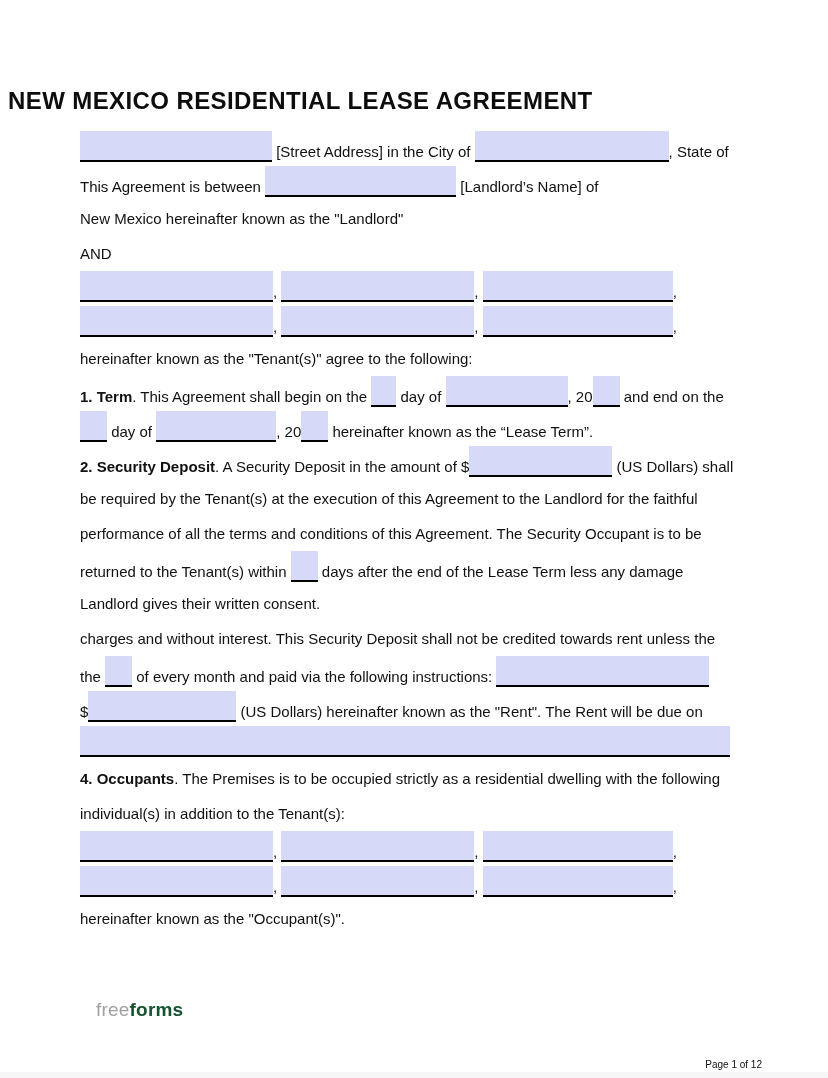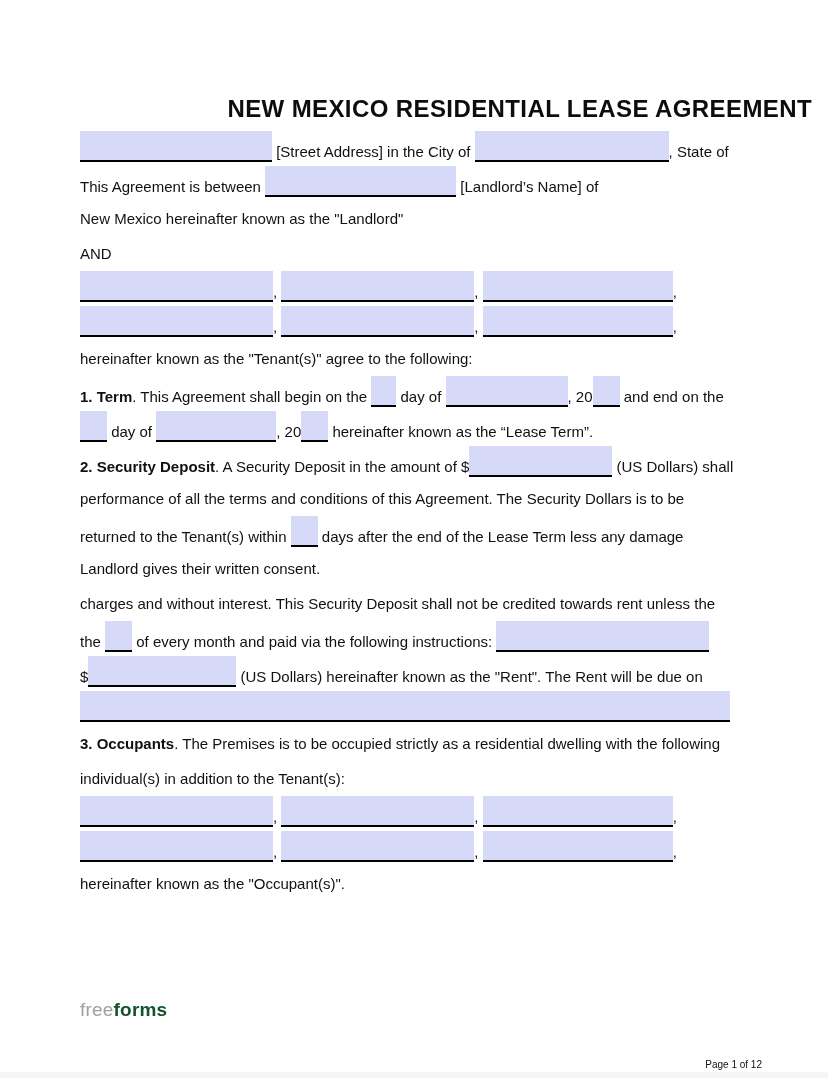--- a/index.html
+++ b/index.html
@@ -10,26 +10,26 @@
     background: #ffffff;
     font-family: "Liberation Sans", sans-serif;
     color: #111111;
     overflow: hidden;
   }
   .doc-title {
     position: absolute;
     top: 79px;
     left: 0;
     right: 0;
-    text-align: right;
+    text-align: left;
     font-size: 24px;
     font-weight: bold;
     letter-spacing: 0.4px;
     color: #0d0d0d;
-    margin: 16px;
+    margin: 8px;
   }
   .doc-body {
     position: absolute;
     top: 131px;
     left: 80px;
     right: 66px;
   }
   .line {
     height: 35px;
     line-height: 35px;
@@ -45,21 +45,21 @@
     border-bottom: 2px solid #000000;
     box-sizing: border-box;
   }
   .footer-brand {
     position: absolute;
     left: 80px;
     top: 999px;
     font-size: 19px;
     letter-spacing: 0.2px;
   }
-  .footer-brand .free { color: #a0a0a0; font-weight: normal; }
+  .footer-brand .free { color: #a0a0a0; font-weight: normal; margin-left: 16px; }
   .footer-brand .forms { color: #14532d; font-weight: bold; }
   .footer-page {
     position: absolute;
     right: 66px;
     top: 1059px;
     font-size: 10px;
     color: #111111;
   }
   .bottom-strip {
     position: absolute;
@@ -79,28 +79,29 @@
       <div class="line"><span class="field" style="width: 192px;"></span><span class="text"> [Street Address] in the City of </span><span class="field" style="width: 194px;"></span><span class="text">, State of</span></div>
       <div class="line"><span class="text">This Agreement is between </span><span class="field" style="width: 191px;"></span><span class="text"> [Landlord’s Name] of</span></div>
       <div class="line"><span class="text">New Mexico hereinafter known as the "Landlord"</span></div>
       <div class="line"><span class="text">AND</span></div>
       <div class="line"><span class="field" style="width: 193px;"></span><span class="text">, </span><span class="field" style="width: 193px;"></span><span class="text">, </span><span class="field" style="width: 190px;"></span><span class="text">,</span></div>
       <div class="line"><span class="field" style="width: 193px;"></span><span class="text">, </span><span class="field" style="width: 193px;"></span><span class="text">, </span><span class="field" style="width: 190px;"></span><span class="text">,</span></div>
       <div class="line"><span class="text">hereinafter known as the "Tenant(s)" agree to the following:</span></div>
       <div class="line"><span class="bold">1. Term</span><span class="text">. This Agreement shall begin on the </span><span class="field" style="width: 25px;"></span><span class="text"> day of </span><span class="field" style="width: 122px;"></span><span class="text">, 20</span><span class="field" style="width: 27px;"></span><span class="text"> and end on the</span></div>
       <div class="line"><span class="field" style="width: 27px;"></span><span class="text"> day of </span><span class="field" style="width: 120px;"></span><span class="text">, 20</span><span class="field" style="width: 27px;"></span><span class="text"> hereinafter known as the “Lease Term”.</span></div>
       <div class="line"><span class="bold">2. Security Deposit</span><span class="text">. A Security Deposit in the amount of $</span><span class="field" style="width: 143px;"></span><span class="text"> (US Dollars) shall</span></div>
-      <div class="line"><span class="text">performance of all the terms and conditions of this Agreement. The Security Dollars is to be</span></div>
+      <div class="line"><span class="text">be required by the Tenant(s) at the execution of this Agreement to the Landlord for the faithful</span></div>
+      <div class="line"><span class="text">performance of all the terms and conditions of this Agreement. The Security Occupant is to be</span></div>
       <div class="line"><span class="text">returned to the Tenant(s) within </span><span class="field" style="width: 27px;"></span><span class="text"> days after the end of the Lease Term less any damage</span></div>
       <div class="line"><span class="text">Landlord gives their written consent.</span></div>
       <div class="line"><span class="text">charges and without interest. This Security Deposit shall not be credited towards rent unless the</span></div>
       <div class="line"><span class="text">the </span><span class="field" style="width: 27px;"></span><span class="text"> of every month and paid via the following instructions: </span><span class="field" style="width: 213px;"></span></div>
       <div class="line"><span class="text">$</span><span class="field" style="width: 148px;"></span><span class="text"> (US Dollars) hereinafter known as the "Rent". The Rent will be due on</span></div>
       <div class="line"><span class="field" style="width: 650px;"></span></div>
-      <div class="line"><span class="bold">3. Occupants</span><span class="text">. The Premises is to be occupied strictly as a residential dwelling with the following</span></div>
+      <div class="line"><span class="bold">4. Occupants</span><span class="text">. The Premises is to be occupied strictly as a residential dwelling with the following</span></div>
       <div class="line"><span class="text">individual(s) in addition to the Tenant(s):</span></div>
       <div class="line"><span class="field" style="width: 193px;"></span><span class="text">, </span><span class="field" style="width: 193px;"></span><span class="text">, </span><span class="field" style="width: 190px;"></span><span class="text">,</span></div>
       <div class="line"><span class="field" style="width: 193px;"></span><span class="text">, </span><span class="field" style="width: 193px;"></span><span class="text">, </span><span class="field" style="width: 190px;"></span><span class="text">,</span></div>
       <div class="line"><span class="text">hereinafter known as the "Occupant(s)".</span></div>
     </div>
 
   <div class="footer-brand">
     <span class="free">free</span><span class="forms">forms</span>
   </div>
 

